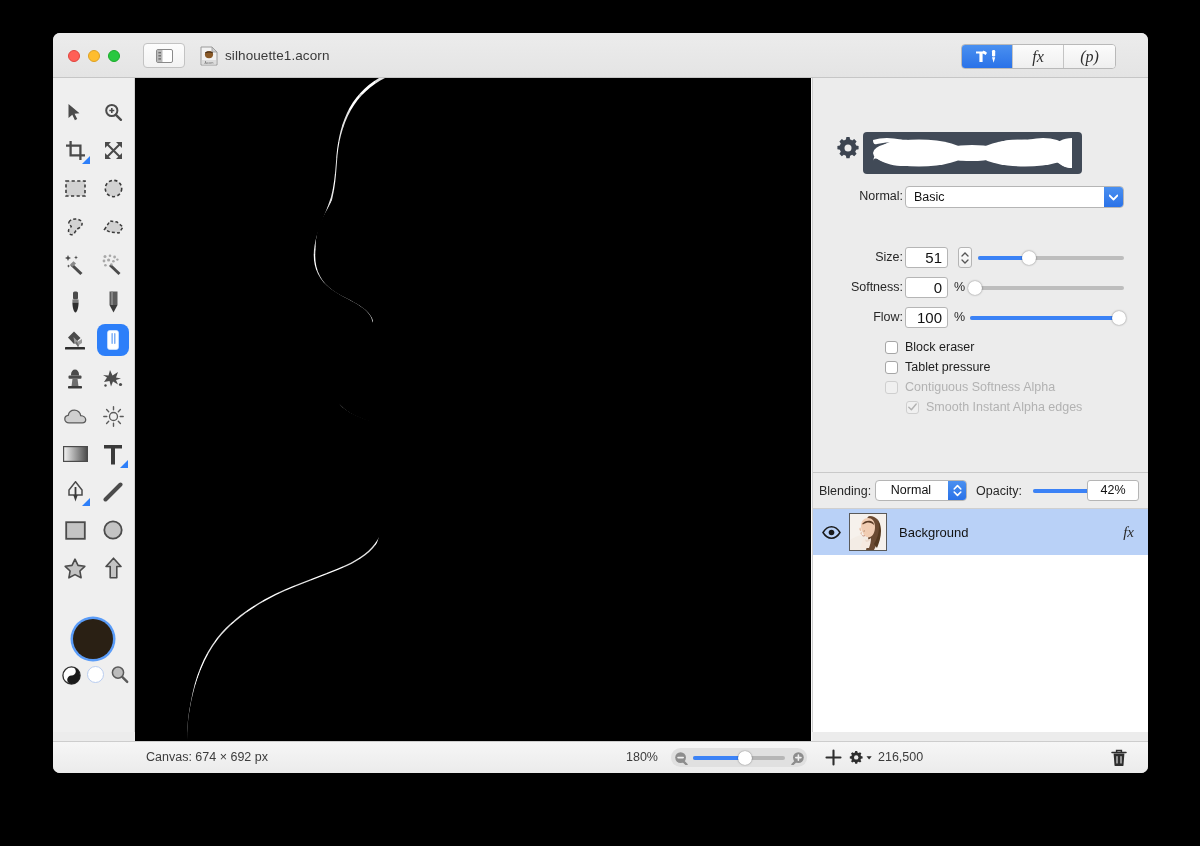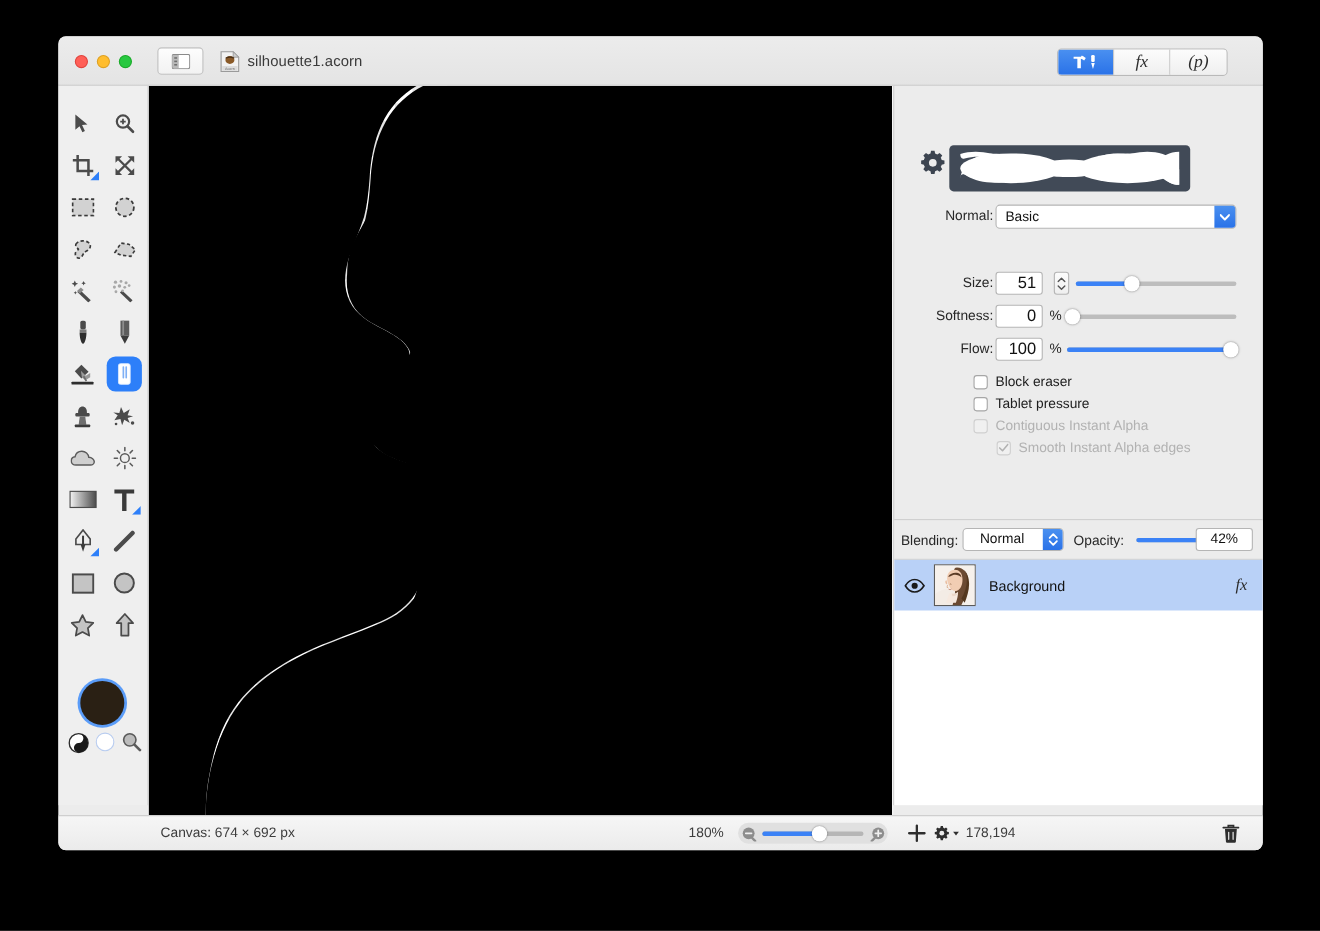--- a/index.html
+++ b/index.html
@@ -791,21 +791,21 @@
     <div class="checkrow" style="left:72px; top:260px;">
       <span class="cbox"></span>
       <span class="clabel">Block eraser</span>
     </div>
     <div class="checkrow" style="left:72px; top:280px;">
       <span class="cbox"></span>
       <span class="clabel">Tablet pressure</span>
     </div>
     <div class="checkrow" style="left:72px; top:300px;">
       <span class="cbox dim"></span>
-      <span class="clabel dim">Contiguous Instant Alpha</span>
+      <span class="clabel dim">Contiguous Softness Alpha</span>
     </div>
     <div class="checkrow" style="left:56px; top:320px;padding-left:37px;">
       <span class="cbox dim">
         <svg width="9" height="8" viewBox="0 0 9 8">
             <path d="M0.8 4.2l2.6 2.6L8.2 1" stroke="#b2b2b2" stroke-width="1.4" fill="none" stroke-linecap="round" stroke-linejoin="round"></path>
           </svg>
       </span>
       <span class="clabel dim">Smooth Instant Alpha edges</span>
     </div>
 
@@ -891,21 +891,21 @@
     </svg>
 
     <div id="layer-gear">
       <svg width="27" height="16" viewBox="0 0 27 16">
         <path fill="#2e2e2e" d="M9.2 1h-2l-.3 1.6c-.4.1-.8.3-1.2.5L4.4 2.2 3 3.6l.9 1.3c-.2.4-.4.8-.5 1.2L1.8 6.4v2l1.6.3c.1.4.3.8.5 1.2L3 11.2l1.4 1.4 1.3-.9c.4.2.8.4 1.2.5l.3 1.6h2l.3-1.6c.4-.1.8-.3 1.2-.5l1.3.9 1.4-1.4-.9-1.3c.2-.4.4-.8.5-1.2l1.6-.3v-2l-1.6-.3a5.4 5.4 0 00-.5-1.2l.9-1.3L12 2.2l-1.3.9c-.4-.2-.8-.4-1.2-.5z"></path>
         <circle cx="8.2" cy="7.4" r="2.2" fill="#ececec"></circle>
         <path d="M18.5 6.2l2.6 3.4 2.6-3.4z" fill="#2e2e2e"></path>
       </svg>
     </div>
 
-    <div id="coords">178,194</div>
+    <div id="coords">216,500</div>
 
     <svg id="trash" width="16" height="18" viewBox="0 0 16 18">
       <path d="M1 3.4h14M5.6 3.4V1.6h4.8v1.8" stroke="#2e2e2e" stroke-width="1.5" fill="none" stroke-linecap="round"></path>
       <path d="M2.6 4.6h10.8l-.9 11.6a1 1 0 01-1 .9H4.5a1 1 0 01-1-.9z" fill="#2e2e2e"></path>
       <path d="M6 7.6v6.4M10 7.6v6.4" stroke="#ececec" stroke-width="1.1" stroke-linecap="round"></path>
     </svg>
   </div>
 
 </div>
 

